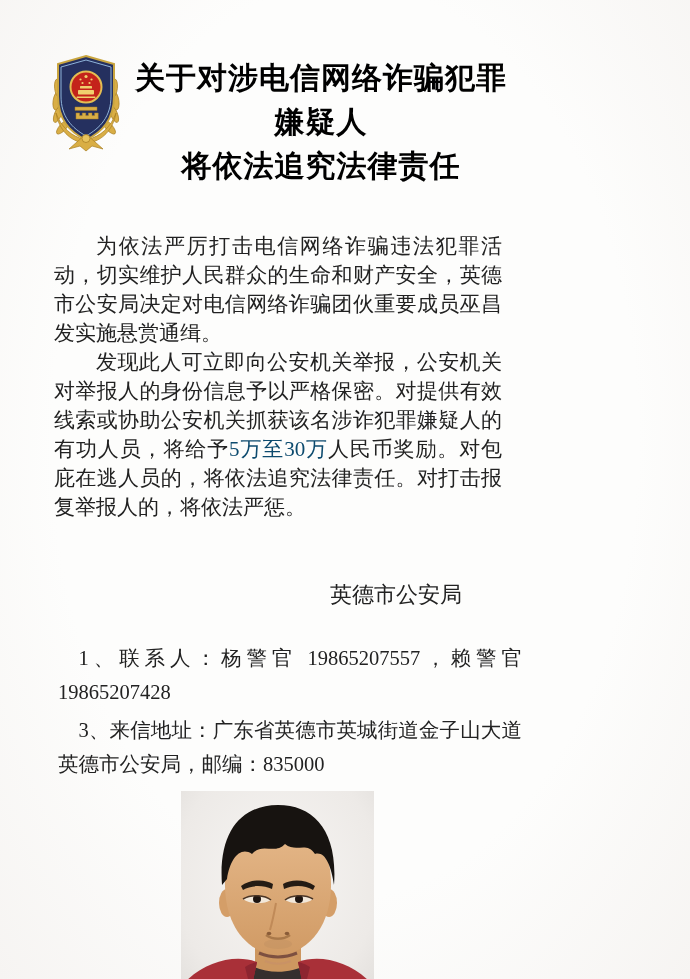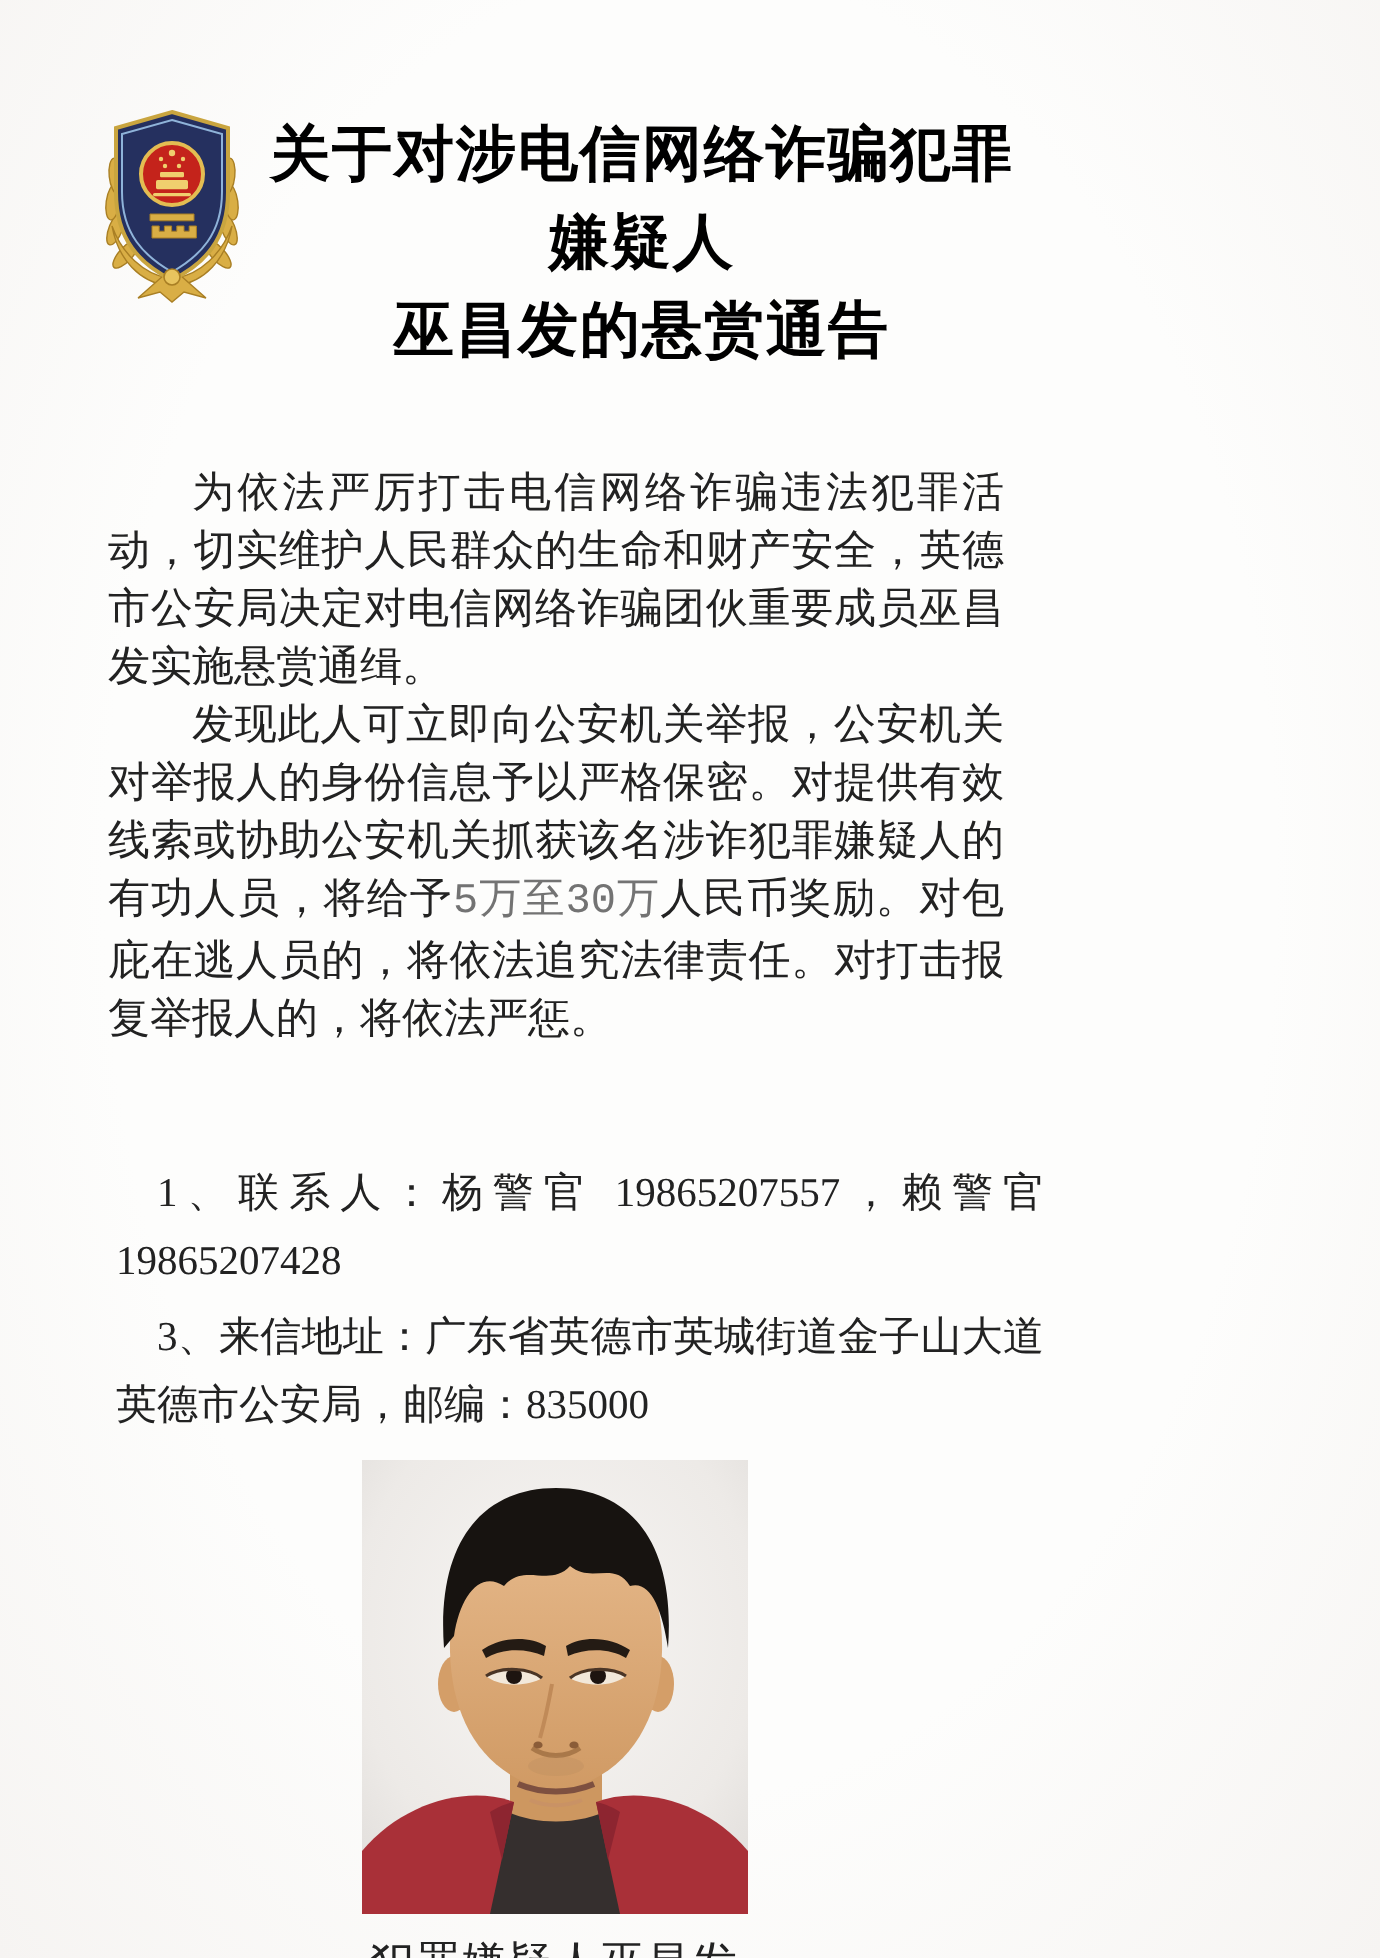--- a/index.html
+++ b/index.html
@@ -12,21 +12,21 @@
   .page{position:relative;width:554px;height:979px;}
   
   .header{display:flex;align-items:flex-start;padding:50px 36px 0 48px;}
   .badge{width:76px;height:102px;flex:0 0 auto;}
   .title{flex:1;text-align:center;font-size:30px;line-height:44px;font-weight:700;
          color:#000;letter-spacing:1px;padding-top:6px;}
   
   .content{margin:44px 52px 0 54px;font-size:21px;line-height:29px;
            text-align:justify;text-justify:inter-ideograph;color:#222;}
   .content p{margin:0;text-indent:2em;}
-  .reward{color:#737373;font-family:Liberation Mono, monospace;}
+  .reward{color:#0c4a6e;}
   
   .signature{margin:56px 52px 0 54px;font-size:22px;line-height:33px;color:#222;}
   .sig-line{text-align:right;}
   .sig-agency{padding-right:40px;}
   .sig-date{padding-right:44px;}
   
   .contacts{margin:30px 28px 0 54px;font-size:20.5px;line-height:34px;color:#222;
             text-align:justify;}
   .contacts div{text-indent:1em;margin:4px;}
   
@@ -73,30 +73,31 @@
 
         <g fill="#d9ae45" stroke="#a97f24" stroke-width="0.5">
           <path d="M25,57 h22 v3.4 h-22 z"></path>
           <path d="M26,63 h3.6 v2.6 h2.6 v-2.6 h3.6 v2.6 h2.6 v-2.6 h3.6 v2.6 h2.6 v-2.6 h3.6 v6 h-22.2 z"></path>
         </g>
         <circle cx="36" cy="88.5" r="4" fill="#e8c45e" stroke="#a97f24" stroke-width="0.8"></circle>
       </svg>
     </div>
     <div class="title">
       <div>关于对涉电信网络诈骗犯罪嫌疑人</div>
-      <div>巫昌发的悬赏通告</div>
+      <div>将依法追究法律责任</div>
     </div>
   </div>
 
   <div class="content">
     <p>为依法严厉打击电信网络诈骗违法犯罪活动，切实维护人民群众的生命和财产安全，英德市公安局决定对电信网络诈骗团伙重要成员巫昌发实施悬赏通缉。</p>
     <p><span>发现此人可立即向公安机关举报，公安机关对举报人的身份信息予以严格保密。对提供有效线索或协助公安机关抓获该名涉诈犯罪嫌疑人的有功人员，将给予</span><span class="reward">5万至30万</span><span>人民币奖励。对包庇在逃人员的，将依法追究法律责任。对打击报复举报人的，将依法严惩。</span></p>
   </div>
 
   <div class="signature">
+    <div class="sig-line sig-agency">英德市公安局</div>
   </div>
 
   <div class="contacts">
     <div>1、联系人：杨警官 19865207557，赖警官 19865207428</div>
     <div>3、来信地址：广东省英德市英城街道金子山大道英德市公安局，邮编：835000</div>
   </div>
 
   <div class="photo-wrap">
     <div class="photo">
       <svg viewBox="0 0 193 227" width="193" height="227" xmlns="http://www.w3.org/2000/svg">

